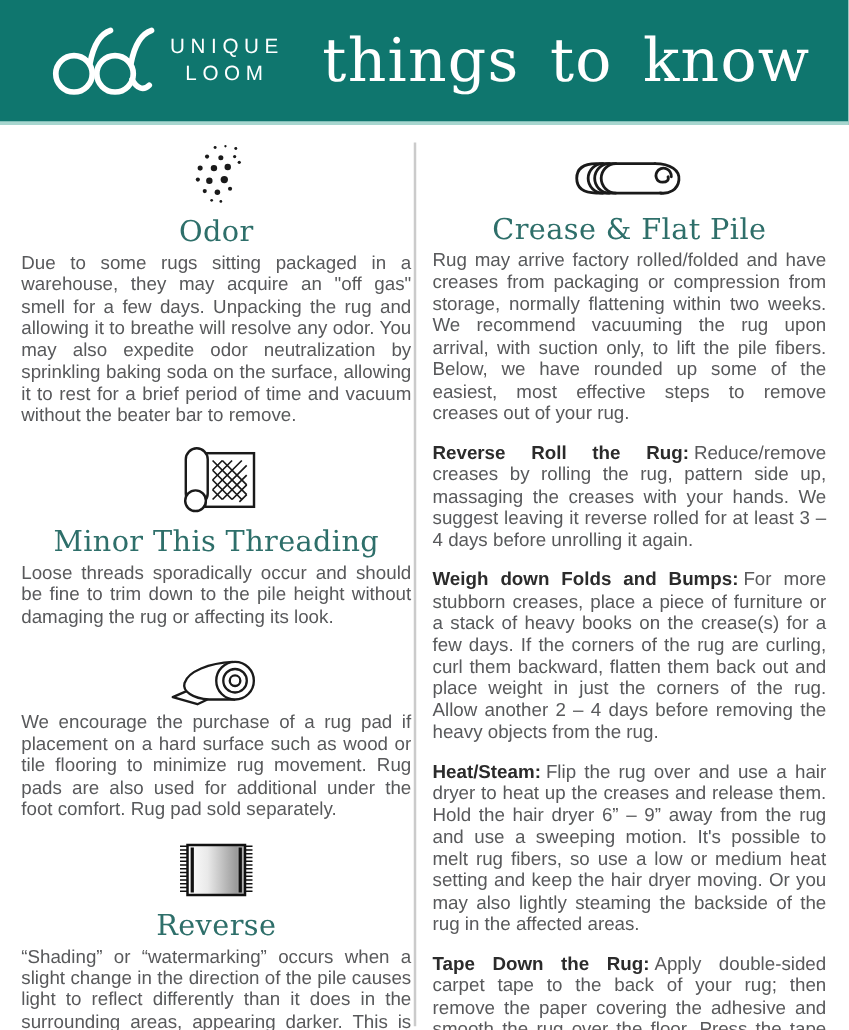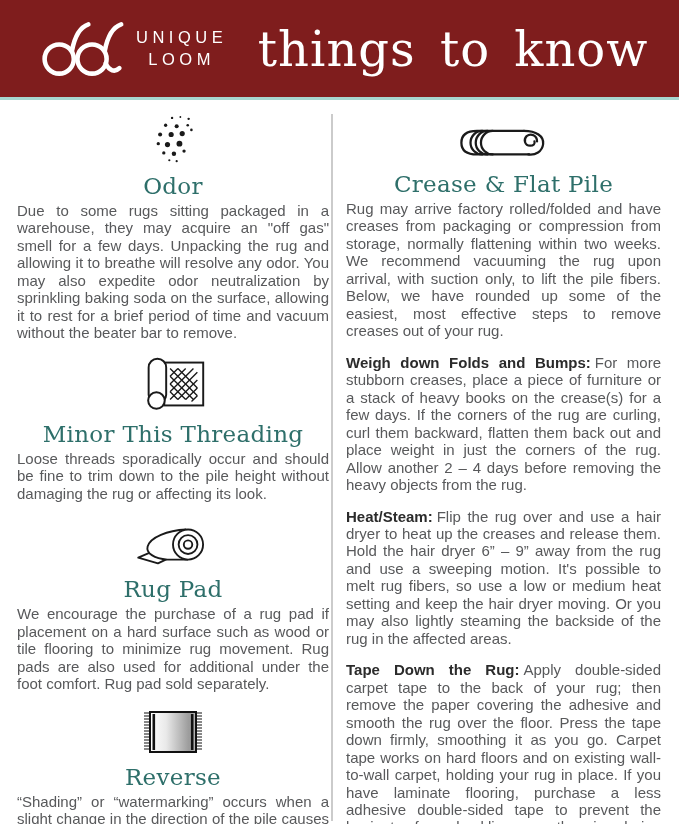--- a/index.html
+++ b/index.html
@@ -3,21 +3,21 @@
 <meta charset="utf-8">
 <style>
   * { margin:0; padding:0; box-sizing:border-box; }
   body { background:#ffffff; }
   .page {
     width:679px; height:824px; background:#ffffff; overflow:hidden;
     font-family:"Liberation Sans", sans-serif; position:relative;
   }
   
   .header {
-    height:100px; background:#7f1d1d; border-bottom:3px solid #a7d6cf;
+    height:100px; background:#0f766e; border-bottom:3px solid #a7d6cf;
     display:flex; align-items:center;
   }
   .brand { display:flex; align-items:center; margin-left:36px; }
   .brand svg { display:block; }
   .brand-text {
     color:#ffffff; font-size:16.5px; letter-spacing:4.5px;
     line-height:1.3; text-align:center; margin-left:8px; font-weight:400;
   }
   .page-title {
     flex:1; text-align:center; color:#ffffff;
@@ -125,21 +125,20 @@
       <div class="sec">
         <div class="icon-wrap m-pad">
           <svg width="78" height="47" viewBox="0 0 80 50" fill="none" stroke="#1a1a1a" stroke-width="2" stroke-linejoin="round">
             <path d="M3,38 L26,28 L45,34 L24,44 Z" fill="#ffffff"></path>
             <path d="M54,8 C34,9 16,16 13,26 C11,33 20,39 34,40 L56,40" fill="#ffffff"></path>
             <circle cx="56" cy="24" r="16" fill="#ffffff"></circle>
             <circle cx="56" cy="24" r="10"></circle>
             <circle cx="56" cy="24" r="4.5"></circle>
           </svg>
         </div>
-        <h2>Rug Pad</h2>
         <p class="body">We encourage the purchase of a rug pad if placement on a hard surface such as wood or tile flooring to minimize rug movement. Rug pads are also used for additional under the foot comfort. Rug pad sold separately.</p>
       </div>
 
       <div class="sec">
         <div class="icon-wrap m-shade">
           <svg width="64" height="48" viewBox="0 0 64 48">
             <defs>
               <linearGradient id="shadeGrad" x1="0" y1="0" x2="1" y2="0">
                 <stop offset="0" stop-color="#ffffff"></stop>
                 <stop offset="0.35" stop-color="#e9e9e9"></stop>
@@ -174,20 +173,21 @@
             <path d="M36,8 A13.5,13.5 0 0 0 36,35"></path>
             <path d="M42,8 A13.5,13.5 0 0 0 42,35"></path>
             <path d="M78,8 C92,8 101,14 100,23 C99,32 91,36 83,35"></path>
             <path d="M93,20 C93,13 86,10 81,14 C77,18 79,25 85,25 C89,25 91,23 90,20"></path>
           </svg>
         </div>
         <h2>Crease &amp; Flat Pile</h2>
         <p class="body">Rug may arrive factory rolled/folded and have creases from packaging or compression from storage, normally flattening within two weeks. We recommend vacuuming the rug upon arrival, with suction only, to lift the pile fibers. Below, we have rounded up some of the easiest, most effective steps to remove creases out of your rug.</p>
       </div>
 
+      <p class="tip"><b>Reverse Roll the Rug:</b><span>Reduce/remove creases by rolling the rug, pattern side up, massaging the creases with your hands. We suggest leaving it reverse rolled for at least 3 – 4 days before unrolling it again.</span></p>
 
       <p class="tip"><b>Weigh down Folds and Bumps:</b><span>For more stubborn creases, place a piece of furniture or a stack of heavy books on the crease(s) for a few days. If the corners of the rug are curling, curl them backward, flatten them back out and place weight in just the corners of the rug. Allow another 2 – 4 days before removing the heavy objects from the rug.</span></p>
 
       <p class="tip"><b>Heat/Steam:</b><span>Flip the rug over and use a hair dryer to heat up the creases and release them. Hold the hair dryer 6” – 9” away from the rug and use a sweeping motion. It's possible to melt rug fibers, so use a low or medium heat setting and keep the hair dryer moving. Or you may also lightly steaming the backside of the rug in the affected areas.</span></p>
 
       <p class="tip"><b>Tape Down the Rug:</b><span>Apply double-sided carpet tape to the back of your rug; then remove the paper covering the adhesive and smooth the rug over the floor. Press the tape down firmly, smoothing it as you go. Carpet tape works on hard floors and on existing wall-to-wall carpet, holding your rug in place. If you have laminate flooring, purchase a less adhesive double-sided tape to prevent the laminate from buckling or otherwise being damaged.</span></p>
 
     </div>
   </div>
 </div>

